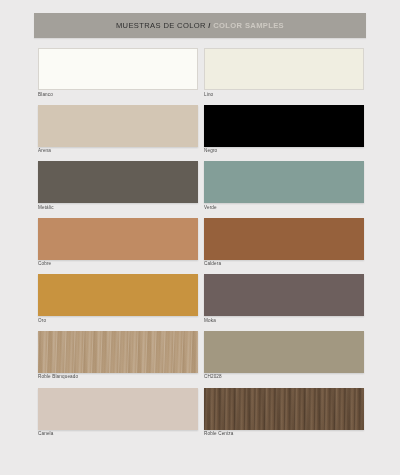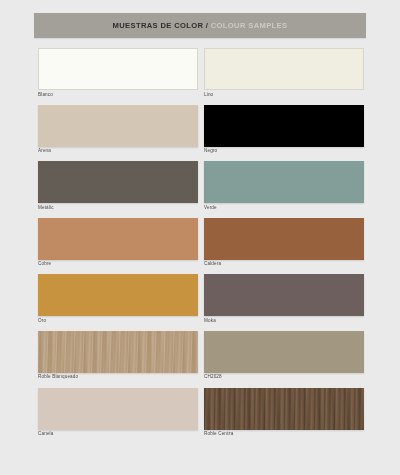--- a/index.html
+++ b/index.html
@@ -36,21 +36,21 @@
     box-shadow: 0 1px 1px rgba(0,0,0,0.07);
   }
   .header-text {
     font-size: 7.6px;
     letter-spacing: 0.35px;
     white-space: nowrap;
     line-height: 1;
   }
   .header-es {
     color: #2f2f2f;
-    font-weight: bold;
+    font-weight: normal;
   }
   .header-sep {
     color: #2f2f2f;
     font-weight: bold;
   }
   .header-en {
     color: #cdc9c2;
     font-weight: bold;
   }
 
@@ -142,21 +142,21 @@
       );
   }
 </style>
 </head>
 <body style="background: rgb(235, 234, 234);">
 
 <div class="sheet">
 
   <div class="header-bar" style="background: rgb(163, 160, 154);">
     <div class="header-text">
-      <span class="header-es">MUESTRAS DE COLOR</span><span class="header-sep"> / </span><span class="header-en">COLOUR SAMPLES</span>
+      <span class="header-es">MUESTRAS DE COLOR</span><span class="header-sep"> / </span><span class="header-en">COLOR SAMPLES</span>
     </div>
   </div>
 
   <div class="grid">
       <div class="row">
         <div class="cell">
           <div class="swatch bordered" style="background: rgb(251, 251, 246);"></div>
           <div class="caption">Blanco</div>
         </div>
         <div class="cell">

